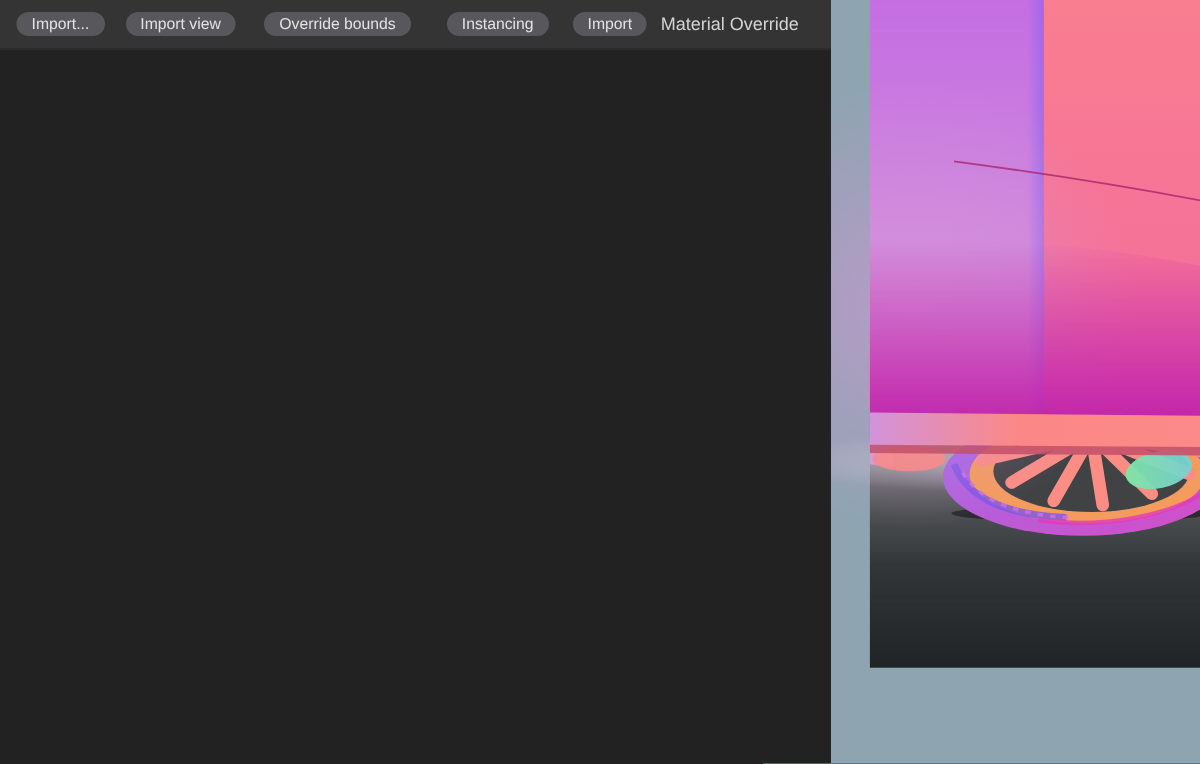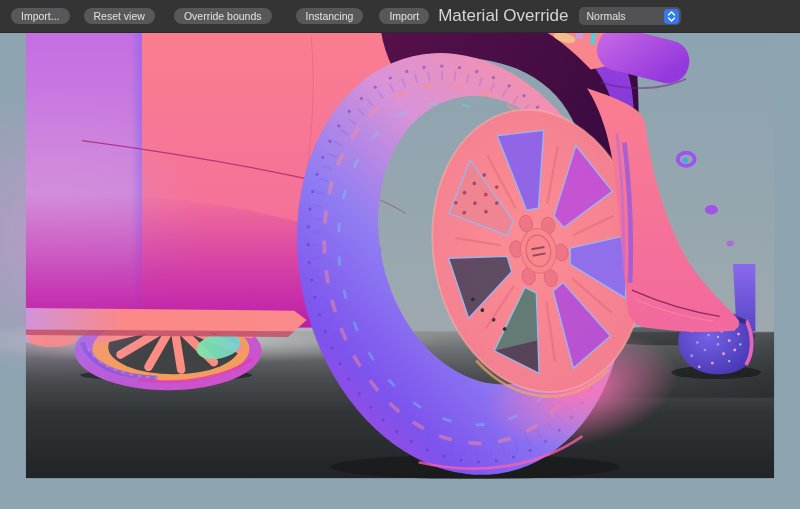--- a/index.html
+++ b/index.html
@@ -1,31 +1,31 @@
 <!DOCTYPE html>
 <html><head>
 <meta charset="utf-8">
 <style>
   * { margin:0; padding:0; box-sizing:border-box; }
   html,body { width:800px; height:509px; overflow:hidden; }
   body { font-family:"Liberation Sans", sans-serif; background:#222; }
-  .app { width:800px; height:509px; display:flex; flex-direction:column; }
+  .app { width:800px; height:509px; display:flex; flex-direction:row; }
 
   
   .toolbar {
     height:33px; background:#343434; border-bottom:1px solid #2a2a2a;
     display:flex; align-items:center; padding-left:11px; flex:0 0 33px;
   }
   .tb-btn {
     height:16px; padding:0 10px; border:none; border-radius:8px;
     background:#58575b; color:#e3e3e3; font-size:10.5px; line-height:15px;
     font-family:"Liberation Sans", sans-serif; cursor:default; white-space:nowrap;
   }
   .m1{margin-right:14px}.m2{margin-right:19px}.m3{margin-right:24px}.m4{margin-right:16px}
-  .mo-label { color:#d4d4d4; font-size:17px; margin-left:9px; margin-right:10px; white-space:nowrap; }
+  .mo-label { color:#d4d4d4; font-size:12px; margin-left:9px; margin-right:21px; white-space:nowrap; }
   .select-box {
     width:102px; height:18px; background:#525156; border-radius:5px;
     display:flex; align-items:center; position:relative; cursor:default;
   }
   .select-value { color:#e0e0e0; font-size:10.5px; padding-left:8px; flex:1; }
   .select-stepper {
     width:15px; height:15px; border-radius:4px; background:#3478f6;
     margin-right:2px; display:flex; align-items:center; justify-content:center;
   }
 
@@ -33,34 +33,25 @@
   .viewport { flex:1; position:relative; background:#8ea4b1; }
   .viewport svg { display:block; }
 </style>
 </head>
 <body>
 
 <div class="app">
 
   <div class="toolbar">
     <button class="tb-btn m1">Import...</button>
-    <button class="tb-btn m2">Reset view</button>
+    <button class="tb-btn m2">Import view</button>
     <button class="tb-btn m3">Override bounds</button>
     <button class="tb-btn m4">Instancing</button>
     <button class="tb-btn">Import</button>
     <span class="mo-label">Material Override</span>
-    <div class="select-box">
-      <span class="select-value">Normals</span>
-      <span class="select-stepper">
-        <svg width="9" height="11" viewBox="0 0 9 11">
-          <polyline points="1.5,4 4.5,1 7.5,4" fill="none" stroke="#fff" stroke-width="1.4" stroke-linecap="round" stroke-linejoin="round"></polyline>
-          <polyline points="1.5,7 4.5,10 7.5,7" fill="none" stroke="#fff" stroke-width="1.4" stroke-linecap="round" stroke-linejoin="round"></polyline>
-        </svg>
-      </span>
-    </div>
   </div>
 
   <div class="viewport">
     <svg width="800" height="476" viewBox="0 33 800 509">
       <defs>
         <linearGradient id="sky" x1="0" y1="0" x2="0" y2="1">
           <stop offset="0" stop-color="#8ca3b1"></stop>
             <stop offset="1" stop-color="#9ea9ae"></stop>
         </linearGradient>
         <linearGradient id="ground" x1="0" y1="0" x2="0" y2="1">

